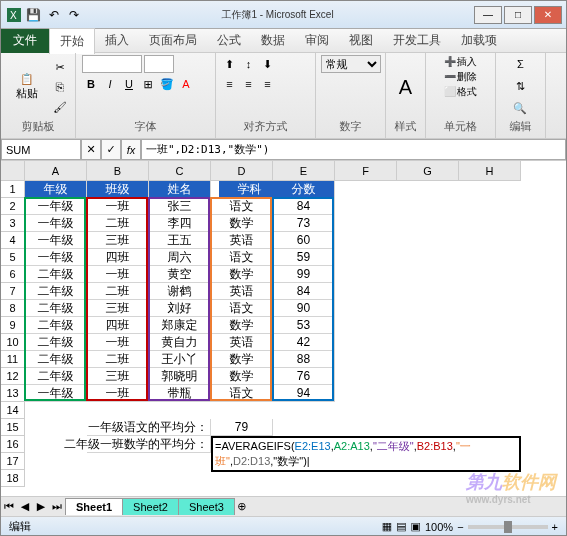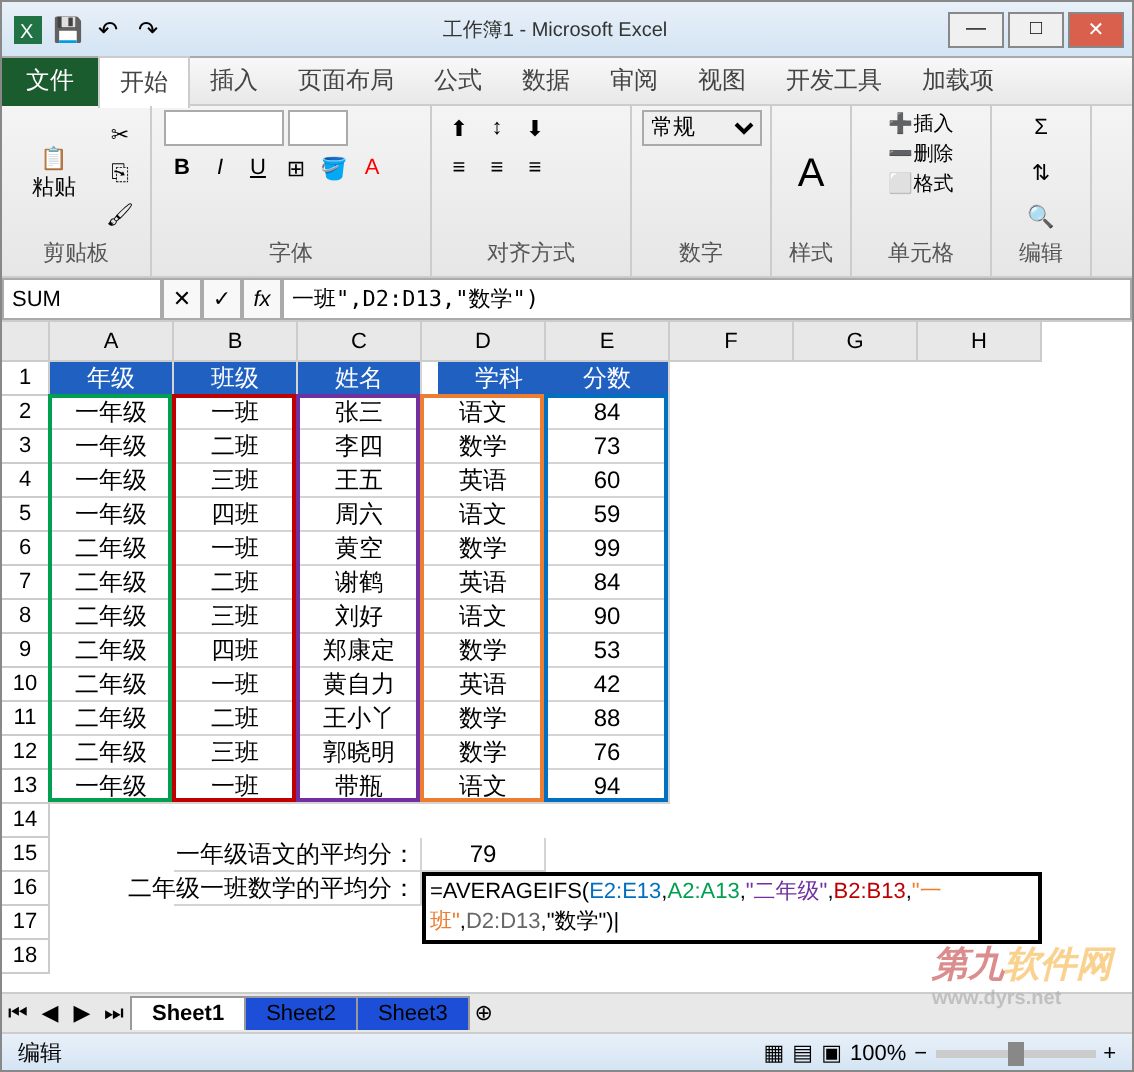--- a/index.html
+++ b/index.html
@@ -53,29 +53,29 @@
 .formula-span .arg2 { color: #00a050; }
 .formula-span .arg3 { color: #7030a0; }
 .formula-span .arg4 { color: #c00000; }
 .formula-span .arg5 { color: #ed7d31; }
 .formula-span .arg6 { color: #666; }
 
 .sheet-tabs { height: 20px; background: #e8e8e8; border-top: 1px solid #ccc; display: flex; align-items: center; font-size: 11px; }
 .nav-btn { width: 16px; text-align: center; }
 .sheet-tab { padding: 2px 10px; background: #fff; border: 1px solid #999; border-bottom: none; margin-right: -1px; }
 .sheet-tab.active { background: #fff; font-weight: bold; }
-.sheet-tab.inactive { background: #1d4ed8; }
+.sheet-tab.inactive { background: #5eead4; }
 
 .statusbar { height: 20px; background: linear-gradient(#e8f0f8, #d4e4f4); border-top: 1px solid #ccc; display: flex; align-items: center; justify-content: space-between; padding: 0 8px; font-size: 11px; }
 .zoom-ctrl { display: flex; align-items: center; gap: 4px; }
 .zoom-slider { width: 80px; height: 4px; background: #ccc; position: relative; }
 .zoom-thumb { width: 8px; height: 12px; background: #888; position: absolute; left: 36px; top: -4px; }
 
 .watermark { position: absolute; right: 10px; bottom: 30px; font-size: 18px; font-weight: bold; font-style: italic; opacity: 0.5; }
-.watermark .c1 { color: #b91c1c; text-align: center; }
+.watermark .c1 { color: #8b5cf6; text-align: center; }
 .watermark .c2 { color: #f5a623; margin-top: 28px; }
 .watermark .sub { font-size: 10px; color: #999; font-style: normal; display: block; }
 </style>
 </head>
 <body>
 
 <div class="titlebar">
   <div class="qat">
     <span class="qat-btn">
         <svg width="14" height="14">

